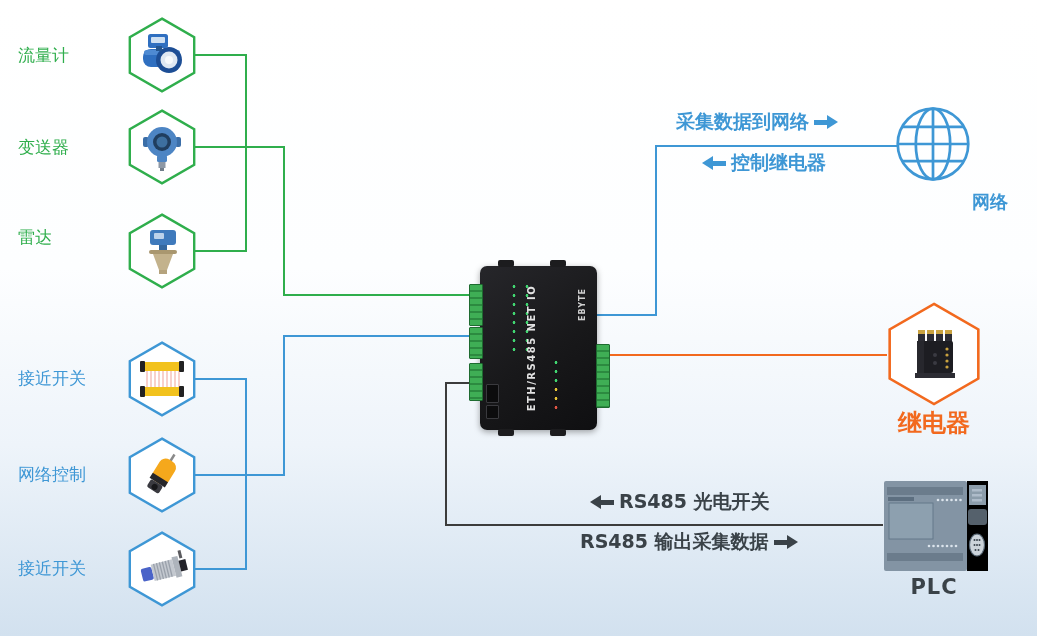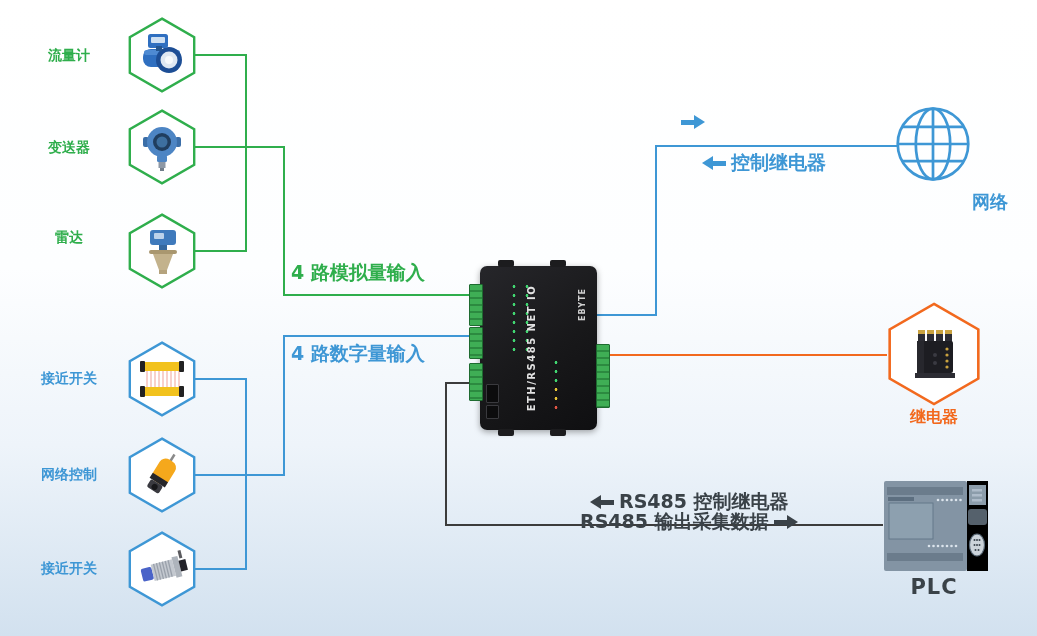--- a/index.html
+++ b/index.html
@@ -16,22 +16,22 @@
   .ln.g{background:var(--green);}
   .ln.b{background:var(--blue);}
   .ln.o{background:var(--orange);}
   .ln.k{background:var(--dark);}
   
   .hex{position:absolute;width:70px;height:78px;}
   .hex.big{width:98px;height:106px;}
   .hex svg.frame{position:absolute;left:0;top:0;width:100%;height:100%;}
   .hex .icon{position:absolute;left:50%;top:50%;transform:translate(-50%,-50%);}
   
-  .side-label{position:absolute;left:18px;width:102px;text-align:center;
-    font-size:14px;font-weight:700;height:24px;line-height:24px;white-space:nowrap;}
+  .side-label{position:absolute;left:18px;width:102px;text-align:left;
+    font-size:17px;font-weight:400;height:24px;line-height:24px;white-space:nowrap;}
   .flow-label{position:absolute;font-size:19px;font-weight:600;white-space:nowrap;line-height:22px;}
   .node-caption{position:absolute;font-size:18px;font-weight:600;white-space:nowrap;transform:translateX(-50%);}
   .green-t{color:var(--green);}
   .blue-t{color:var(--blue);}
   .orange-t{color:var(--orange);}
   .dark-t{color:#3a4248;}
   
   .barrow{display:inline-block;position:relative;width:24px;height:14px;vertical-align:-1px;margin:0 5px;}
   .barrow .s{position:absolute;left:0;top:4.5px;width:14px;height:5px;background:currentColor;}
   .barrow .h{position:absolute;left:13px;top:0;width:0;height:0;
@@ -66,49 +66,47 @@
   <div class="side-label blue-t" style="top:366px">接近开关</div>
   <div class="side-label blue-t" style="top:462px">网络控制</div>
   <div class="side-label blue-t" style="top:556px">接近开关</div>
 
   <div class="ln g" style="left:195px;top:54px;width:52px;height:2px"></div>
   <div class="ln g" style="left:245px;top:54px;width:2px;height:198px"></div>
   <div class="ln g" style="left:195px;top:146px;width:90px;height:2px"></div>
   <div class="ln g" style="left:195px;top:250px;width:52px;height:2px"></div>
   <div class="ln g" style="left:283px;top:146px;width:2px;height:150px"></div>
   <div class="ln g" style="left:283px;top:294px;width:191px;height:2px"></div>
-  <div class="flow-label green-t" style="left:291px;top:261px">4 路模拟量输入</div>
 
   <div class="ln b" style="left:195px;top:378px;width:52px;height:2px"></div>
   <div class="ln b" style="left:245px;top:378px;width:2px;height:192px"></div>
   <div class="ln b" style="left:195px;top:474px;width:90px;height:2px"></div>
   <div class="ln b" style="left:195px;top:568px;width:52px;height:2px"></div>
   <div class="ln b" style="left:283px;top:335px;width:2px;height:141px"></div>
   <div class="ln b" style="left:283px;top:335px;width:191px;height:2px"></div>
-  <div class="flow-label blue-t" style="left:291px;top:342px">4 路数字量输入</div>
 
   <div class="ln b" style="left:597px;top:314px;width:60px;height:2px"></div>
   <div class="ln b" style="left:655px;top:146px;width:2px;height:170px"></div>
   <div class="ln b" style="left:655px;top:145px;width:243px;height:2px"></div>
   <div class="flow-label blue-t" style="left:676px;top:110px">
-    <span class="barrow"><i class="s"></i><i class="h"></i></span>
+    <span>采集数据到网络</span><span class="barrow"><i class="s"></i><i class="h"></i></span>
   </div>
   <div class="flow-label blue-t" style="left:697px;top:151px">
     <span class="barrow l"><i class="s"></i><i class="h"></i></span><span>控制继电器</span>
   </div>
 
   <div class="ln o" style="left:606px;top:354px;width:281px;height:2px"></div>
 
   <div class="ln k" style="left:446px;top:382px;width:25px;height:2px"></div>
   <div class="ln k" style="left:445px;top:382px;width:2px;height:144px"></div>
   <div class="ln k" style="left:445px;top:524px;width:438px;height:2px"></div>
   <div class="flow-label dark-t" style="left:585px;top:490px">
-    <span class="barrow l"><i class="s"></i><i class="h"></i></span><span>RS485 控制继电器</span>
-  </div>
-  <div class="flow-label dark-t" style="left:580px;top:510px">
+    <span class="barrow l"><i class="s"></i><i class="h"></i></span><span>RS485 光电开关</span>
+  </div>
+  <div class="flow-label dark-t" style="left:580px;top:530px">
     <span>RS485 输出采集数据</span><span class="barrow"><i class="s"></i><i class="h"></i></span>
   </div>
 
   <div class="hex" style="left:127px;top:16px">
     <svg class="frame" viewBox="0 0 100 110">
         <polygon points="50,3 96,29.5 96,80.5 50,107 4,80.5 4,29.5" fill="#ffffff" stroke="#2fae4c" stroke-width="2.4" vector-effect="non-scaling-stroke"></polygon>
       </svg>
     <svg class="icon" width="52" height="52" viewBox="0 0 52 52">
       <rect x="7" y="20" width="38" height="18" rx="8" fill="#2f6fc0"></rect>
       <rect x="8" y="21" width="36" height="5" rx="2.5" fill="#4e8ad2"></rect>
@@ -243,21 +241,21 @@
       <rect x="12" y="16" width="7" height="32" fill="#27272d"></rect>
       <circle cx="42" cy="24" r="1.6" fill="#c9a23f"></circle>
         <circle cx="42" cy="30" r="1.6" fill="#c9a23f"></circle>
       <circle cx="42" cy="36" r="1.6" fill="#c9a23f"></circle>
         <circle cx="42" cy="42" r="1.6" fill="#c9a23f"></circle>
       <circle cx="30" cy="30" r="2" fill="#3a3a42"></circle>
         <circle cx="30" cy="38" r="2" fill="#3a3a42"></circle>
       <rect x="10" y="48" width="40" height="5" fill="#2c2c33"></rect>
     </svg>
   </div>
-  <div class="node-caption orange-t" style="left:934px;top:407px;font-size:16px">继电器</div>
+  <div class="node-caption orange-t" style="left:934px;top:407px;font-size:24px">继电器</div>
 
   <div style="position:absolute;left:884px;top:479px;width:104px;height:94px">
     <svg width="104" height="94" viewBox="0 0 104 94">
       <rect x="0" y="2" width="83" height="90" rx="2" fill="#8394a4"></rect>
       <rect x="83" y="2" width="21" height="90" fill="#76879
 7"></rect>
       <rect x="3" y="8" width="76" height="8" fill="#6b7c8c"></rect>
       <rect x="3" y="74" width="76" height="8" fill="#6b7c8c"></rect>
       <rect x="5" y="24" width="44" height="36" fill="#8da0af" stroke="#65788a" stroke-width="1"></rect>
       <rect x="4" y="18" width="26" height="4" fill="#5d6f80"></rect>

